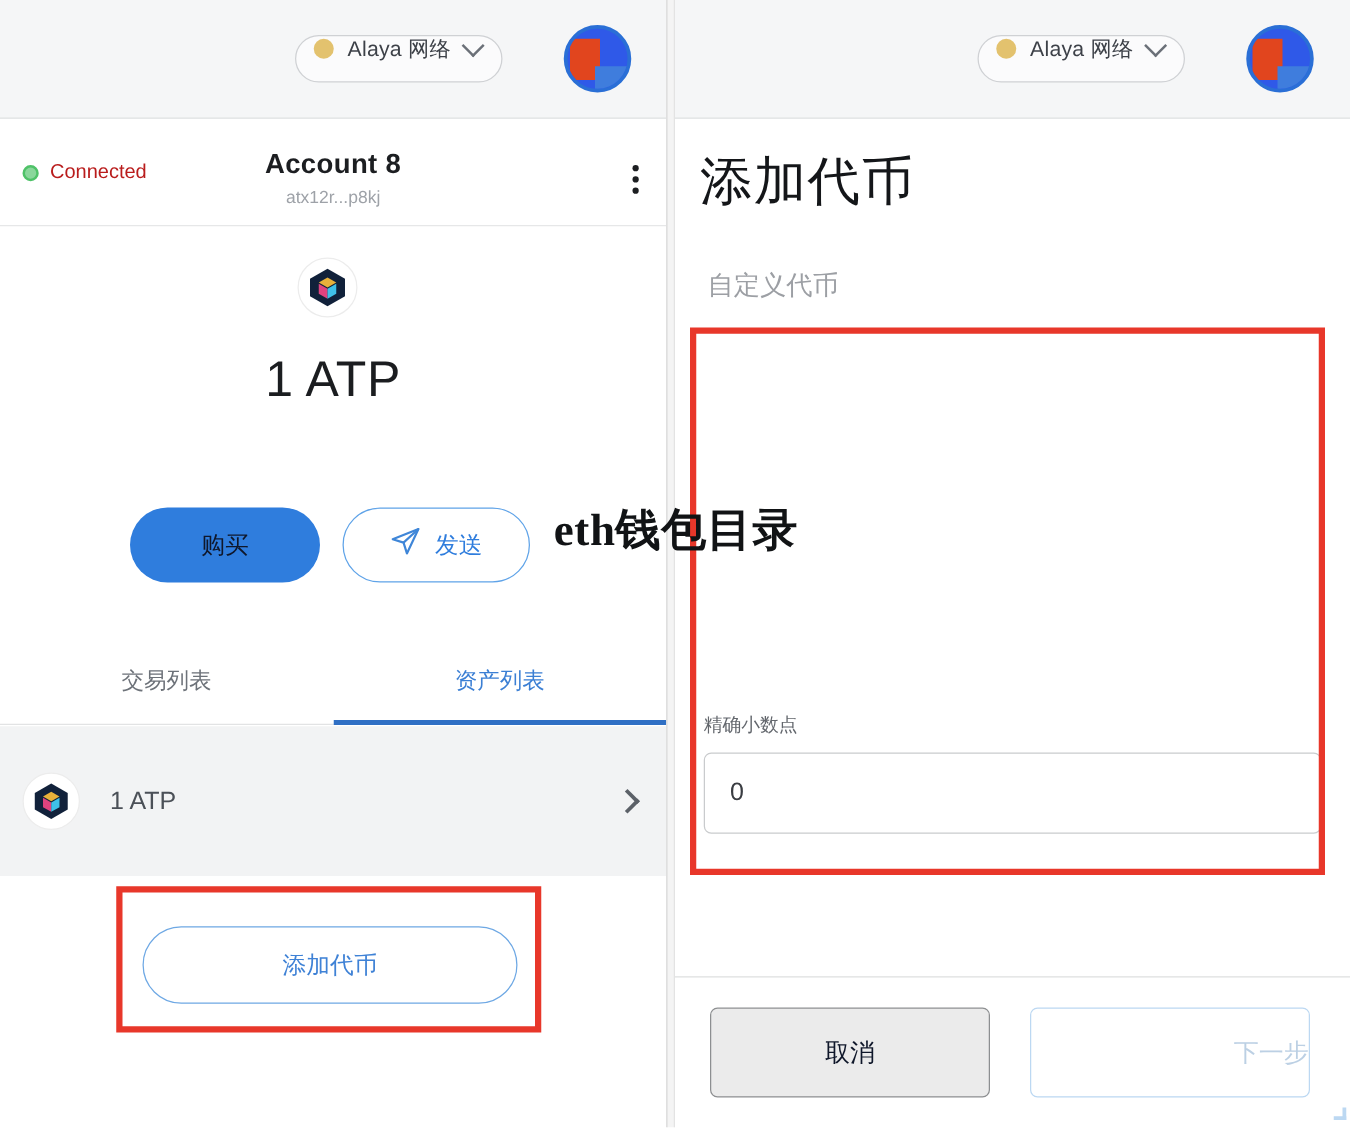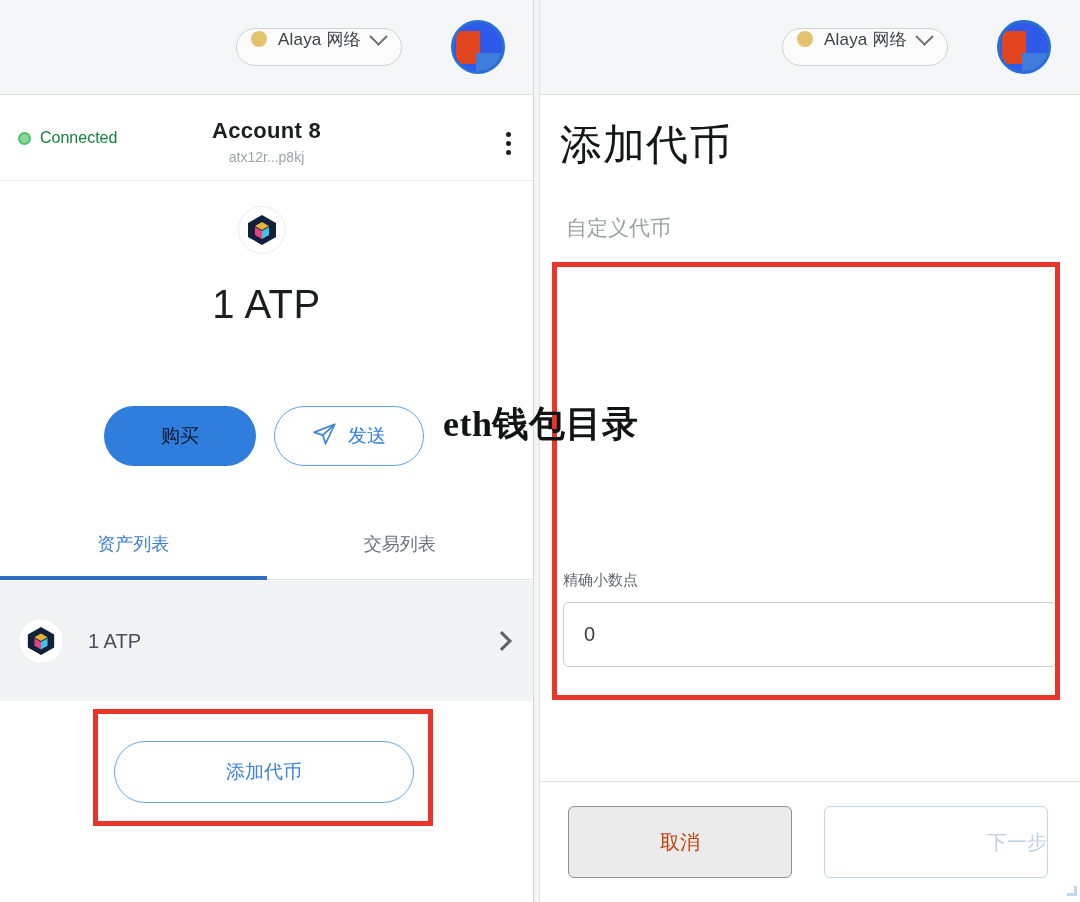--- a/index.html
+++ b/index.html
@@ -32,21 +32,21 @@
             border:3px solid #2a6fd6; background:#2f59e8; overflow:hidden; }
   .avatar .sq { position:absolute; left:2px; top:8px; width:24px; height:33px;
                 background:#e1451e; border-radius:2px 0 0 2px; }
   .avatar .sq2 { position:absolute; left:22px; top:30px; width:26px; height:22px; background:#3f7ddd; }
 
   
   .acct-strip { position:absolute; left:0; top:96px; width:533px; height:85px;
                 background:#fff; border-bottom:1px solid #e6e7e8; }
   .connected { position:absolute; left:18px; top:33px; display:flex; align-items:center; gap:9px; }
   .conn-dot { width:13px; height:13px; border-radius:50%; border:2px solid #4fc268; background:#8ad79b; }
-  .conn-txt { font-size:16px; color:#15803d; }
+  .conn-txt { font-size:16px; color:#b91c1c; }
   .acct-name { position:absolute; left:0; right:0; top:22px; text-align:center;
                font-size:22px; font-weight:bold; color:#1c1e21; letter-spacing:.3px; }
   .acct-addr { position:absolute; left:0; right:0; top:53px; text-align:center;
                font-size:14px; color:#9ea2a8; }
   .kebab { position:absolute; right:22px; top:132px; display:flex; flex-direction:column;
            gap:4px; align-items:center; cursor:pointer; }
   .kebab i { width:5px; height:5px; border-radius:50%; background:#1c1e21; display:block; }
 
   
   .token-logo { position:absolute; left:238px; top:206px; width:48px; height:48px; border-radius:50%;
@@ -98,21 +98,21 @@
   .field-label { font-size:15px; color:#63676d; margin-bottom:12px; display:block; }
   .field-input { width:494px; height:65px; border:1px solid #c9cbcd; border-radius:6px;
                  background:#fff; font-size:20px; color:#3a3d42; padding:0 20px;
                  font-family:"Liberation Sans", sans-serif; outline:none; }
   .f1 { left:563px; top:288px; }
   .f2 { left:563px; top:429px; }
   .f3 { left:563px; top:571px; }
 
   .r-footer-div { position:absolute; left:540px; top:781px; width:540px; height:1px; background:#dedfe0; }
   .btn-cancel { position:absolute; left:568px; top:806px; width:224px; height:72px; border-radius:6px;
-                background:#ebebeb; border:1.5px solid #8d8f91; color:#c2410c; font-size:20px;
+                background:#ebebeb; border:1.5px solid #8d8f91; color:#0f172a; font-size:20px;
                 display:flex; align-items:center; justify-content:center; cursor:pointer; }
   .btn-next { position:absolute; left:824px; top:806px; width:224px; height:72px; border-radius:6px;
               background:#fff; border:1.5px solid #bcd8f2; color:#bcd0e4; font-size:20px;
               display:flex; align-items:center; justify-content:flex-end; cursor:default; }
   .corner-mark { position:absolute; right:3px; bottom:6px; width:10px; height:10px;
                  border-right:3px solid #bcd8f2; border-bottom:3px solid #bcd8f2; }
 
   
   .watermark { position:absolute; left:443px; top:400px; font-family:"Liberation Serif","DejaVu Serif",serif;
                font-weight:bold; font-size:36px; color:#111315; letter-spacing:.5px; white-space:nowrap; }
@@ -168,25 +168,25 @@
       <span>
         <svg width="26" height="26" viewBox="0 0 24 24" fill="none" stroke="#3f86d8" stroke-width="1.6" stroke-linejoin="round">
           <path d="M21 3 L2 10.5 L10 13 L12.5 21 Z"></path>
           <path d="M21 3 L10 13"></path>
         </svg>
       </span>
       <span>发送</span>
     </div>
 
     <div class="tabs">
+      <div class="tab">
+        <span>交易列表</span>
+      </div>
       <div class="tab active">
         <span>资产列表</span>
-      </div>
-      <div class="tab">
-        <span>交易列表</span>
       </div>
     </div>
 
     <div class="asset-row">
       <span class="asset-ico">
         <svg width="32" height="32" viewBox="0 0 34 34">
           <polygon points="17,2 31,10 31,24 17,32 3,24 3,10" fill="#11213a"></polygon>
           <polygon points="17,9 24,13 17,17 10,13" fill="#e8b13a"></polygon>
           <polygon points="10,14 17,18 17,26 10,22" fill="#e0437f"></polygon>
           <polygon points="24,14 24,22 17,26 17,18" fill="#3fc0e8"></polygon>

